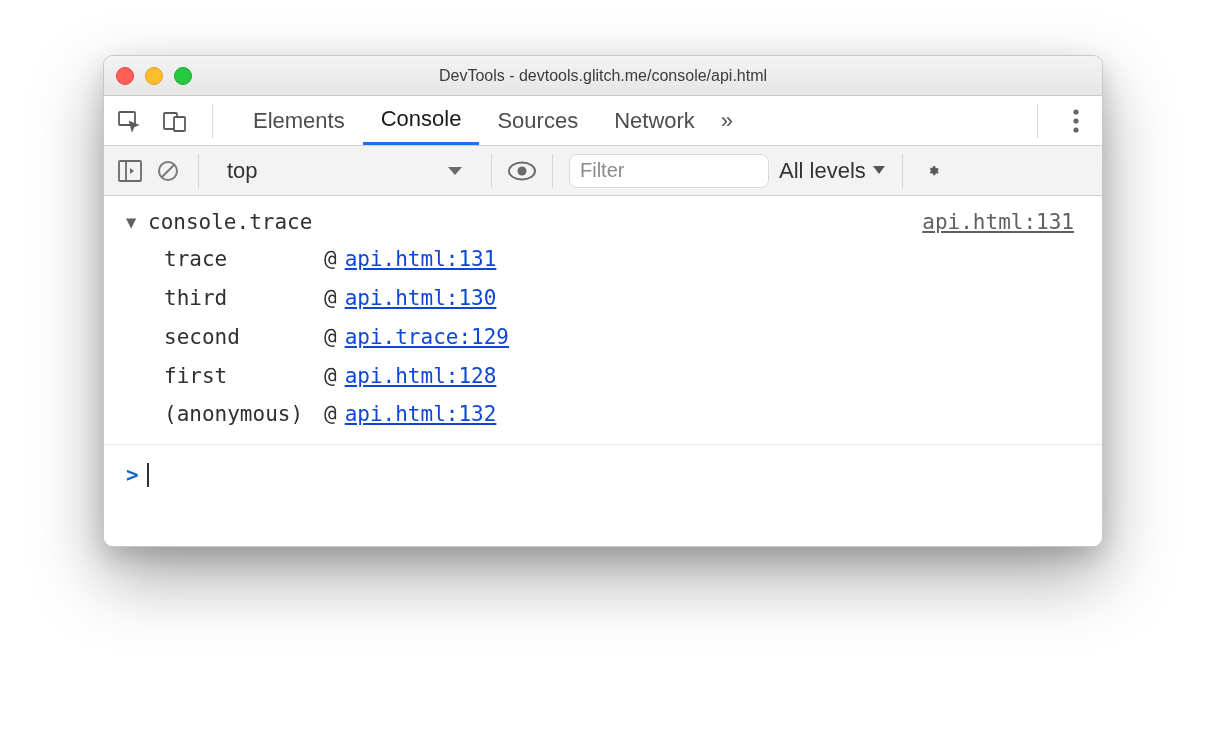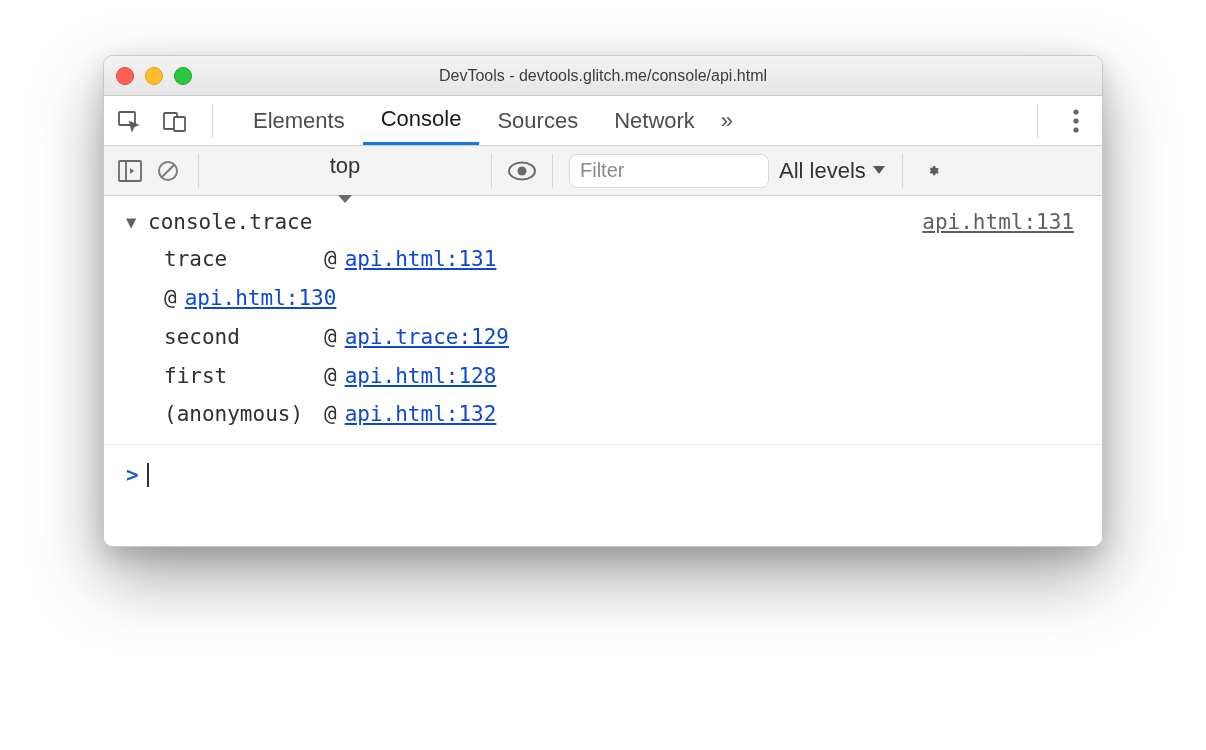--- a/index.html
+++ b/index.html
@@ -74,21 +74,21 @@
       align-items: center;
       padding: 0 12px;
       gap: 10px;
       font-size: 22px;
       color: #5a5a5a;
     }
     .cc-icon { width: 28px; height:28px; display:flex; align-items:center; justify-content:center; }
     .exec-select {
       display:flex; align-items:center; gap: 14px;
       height: 36px; padding: 0 12px; color:#333;
-      min-width: 260px; justify-content: space-between; flex-direction: column;
+      min-width: 260px; justify-content: space-between;
     }
     .filter-input {
       height: 34px; width: 200px; background:#fff;
       border: 1px solid #dadada; border-radius: 8px;
       font-size: 20px; color:#333; padding: 0 10px;
       font-family: inherit;
     }
     .filter-input::placeholder { color: #8a8a8a; }
     .levels { display:flex; align-items:center; gap:6px; color:#333; }
     .gear { padding: 0 8px; }
@@ -242,20 +242,21 @@
       <a class="src-link">api.html:131</a>
     </div>
 
     <div class="stack">
       <div class="stack-row">
         <span class="fn">trace</span>
         <span class="at">@</span>
         <a class="loc">api.html:131</a>
       </div>
       <div class="stack-row">
+        <span class="fn">third</span>
         <span class="at">@</span>
         <a class="loc">api.html:130</a>
       </div>
       <div class="stack-row">
         <span class="fn">second</span>
         <span class="at">@</span>
         <a class="loc">api.trace:129</a>
       </div>
       <div class="stack-row">
         <span class="fn">first</span>

